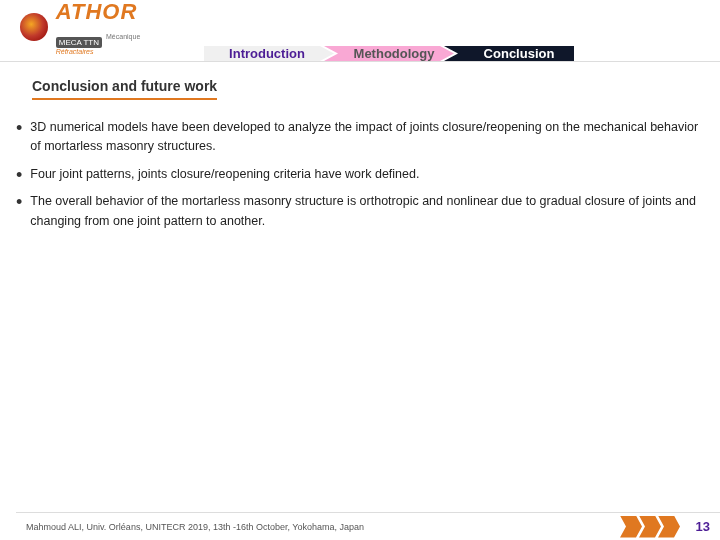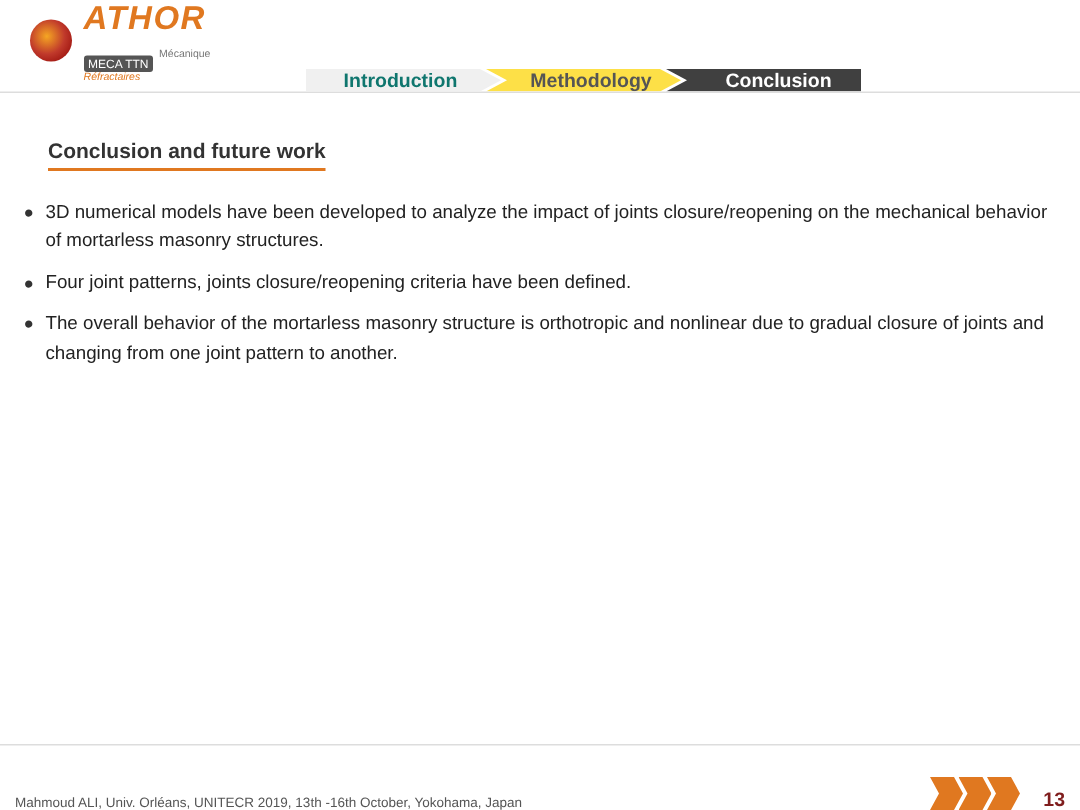--- a/index.html
+++ b/index.html
@@ -50,37 +50,37 @@
       min-width: 130px;
     }
 
     .nav-tab:first-child {
       clip-path: polygon(0 0, calc(100% - 14px) 0, 100% 50%, calc(100% - 14px) 100%, 0 100%);
       padding-left: 14px;
     }
 
     .nav-tab-intro {
       background: #f0f0f0;
-      color: #0f766e;
+      color: #4c1d95;
     }
 
     .nav-tab-method {
-      background: #fde047;
+      background: #f9a8d4;
       color: #555;
       margin-left: -10px;
     }
 
     .nav-tab-results {
       background: #e0e0e0;
       color: #555;
       margin-left: -10px;
     }
 
     .nav-tab-conclusion {
-      background: #404040;
+      background: #0f172a;
       color: #fff;
       margin-left: -10px;
       clip-path: polygon(0 0, 100% 0, 100% 100%, 0 100%, 14px 50%);
       padding-right: 8px;
     }
 
     
     .section-heading {
       margin: 12px 16px 10px 16px;
       font-size: 14px;
@@ -117,27 +117,27 @@
       line-height: 1;
       margin-right: 8px;
       margin-top: 1px;
       flex-shrink: 0;
     }
 
     
     .footer {
       position: absolute;
       bottom: 0;
-      left: 0;
+      left: 16px;
       right: 0;
-      height: 44px;
+      height: 28px;
       background: #fff;
       border-top: 1px solid #ddd;
       display: flex;
-      align-items: flex-end;
+      align-items: center;
       padding: 0 10px;
       justify-content: space-between;
     }
 
     .footer-text {
       font-size: 9px;
       color: #555;
       flex: 1;
     }
 
@@ -169,21 +169,21 @@
       width: 22px;
       height: 22px;
       background: #e07820;
       clip-path: polygon(0 0, calc(100% - 6px) 0, 100% 50%, calc(100% - 6px) 100%, 0 100%, 6px 50%);
       margin-left: -3px;
     }
 
     .footer-page {
       font-size: 13px;
       font-weight: bold;
-      color: #7f1d1d;
+      color: #4c1d95;
       margin-left: 10px;
       min-width: 20px;
       text-align: right;
     }
 
     
     .athor-logo {
       display: flex;
       align-items: center;
       gap: 4px;
@@ -236,33 +236,33 @@
     </div>
     <div class="nav-tab nav-tab-method">
       <span>Methodology</span>
     </div>
     <div class="nav-tab nav-tab-conclusion">
       <span>Conclusion</span>
     </div>
   </div>
 </div>
 
-<div style="padding: 18px 16px 0 16px;">
+<div style="padding: 4px 16px 0 16px;">
   <span class="section-heading">Conclusion and future work</span>
 </div>
 
 <div class="content-area">
   <ul class="bullet-list">
     <li>
       <span class="bullet-dot">•</span>
       <span>3D numerical models have been developed to analyze the impact of joints closure/reopening on the mechanical behavior of mortarless masonry structures.</span>
     </li>
     <li>
       <span class="bullet-dot">•</span>
-      <span>Four joint patterns, joints closure/reopening criteria have been defined.</span>
+      <span>Four joint patterns, joints closure/reopening criteria have work defined.</span>
     </li>
     <li>
       <span class="bullet-dot">•</span>
       <span>The overall behavior of the mortarless masonry structure is orthotropic and nonlinear due to gradual closure of joints and changing from one joint pattern to another.</span>
     </li>
   </ul>
 </div>
 
 <div class="footer">
   <span class="footer-text">Mahmoud ALI, Univ. Orléans, UNITECR 2019, 13th -16th October, Yokohama, Japan</span>

